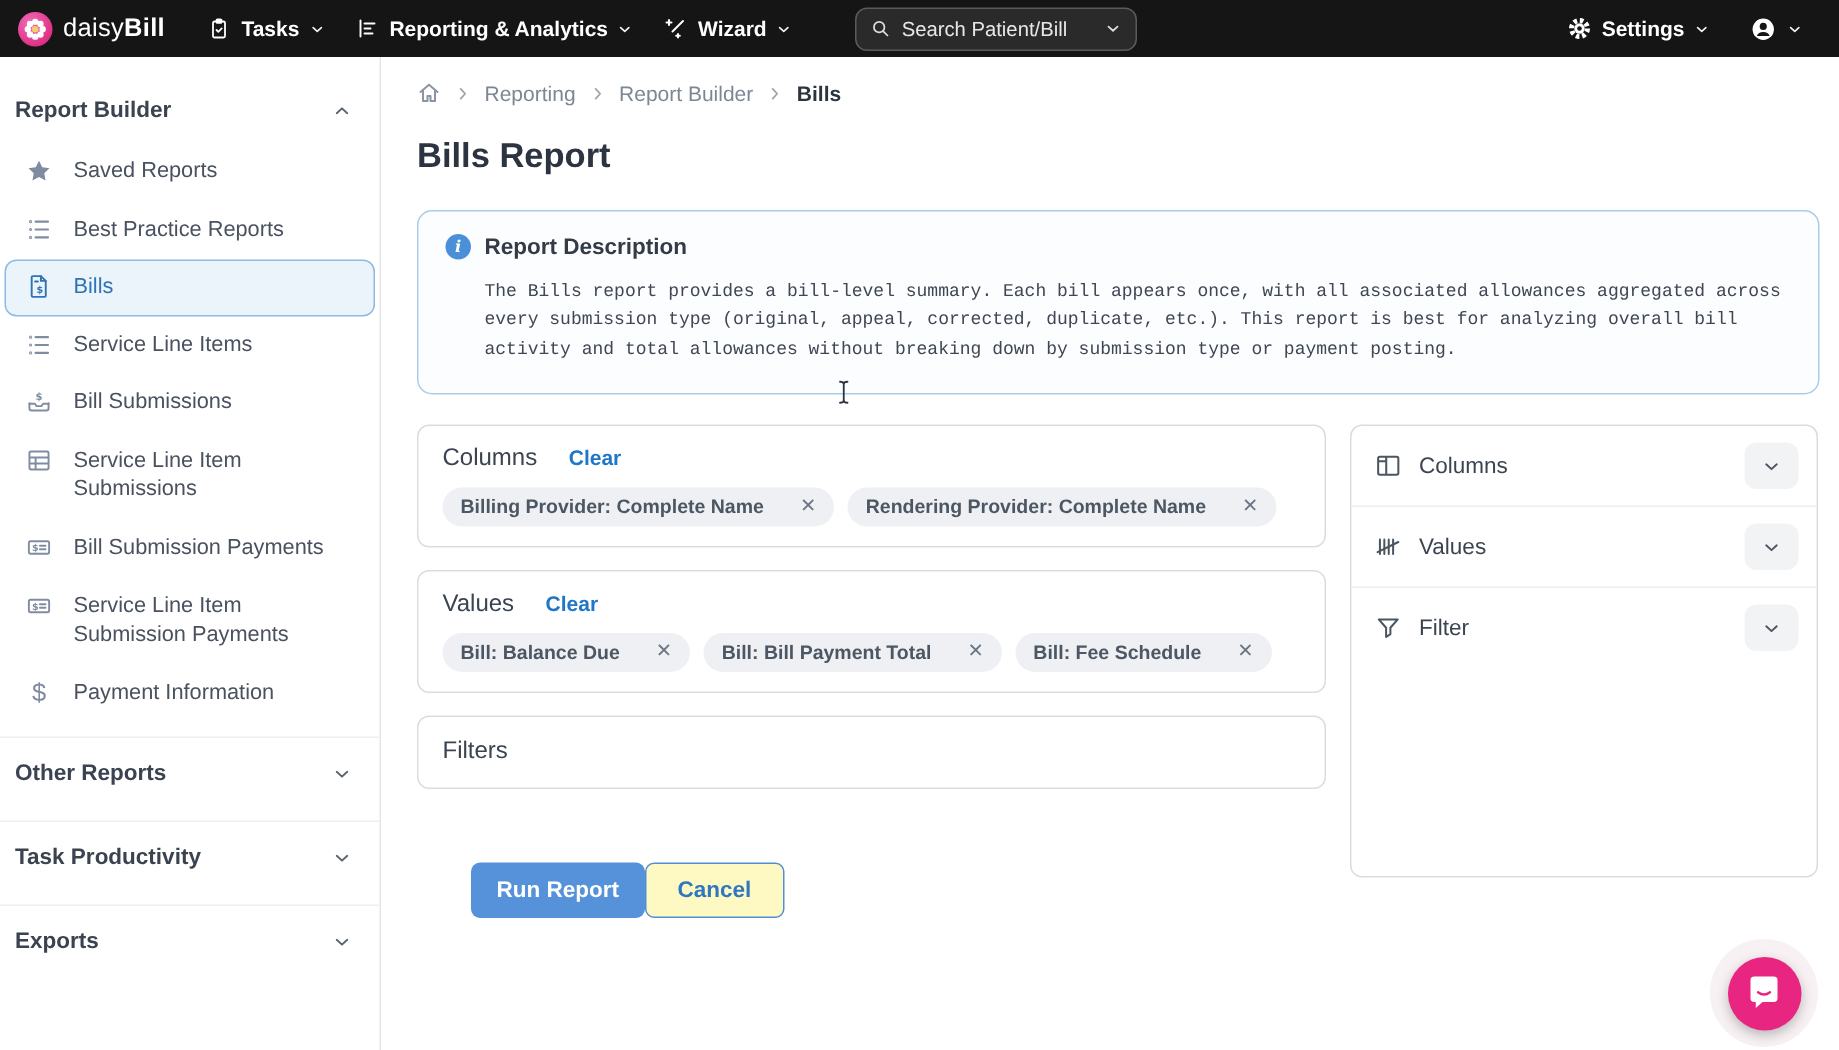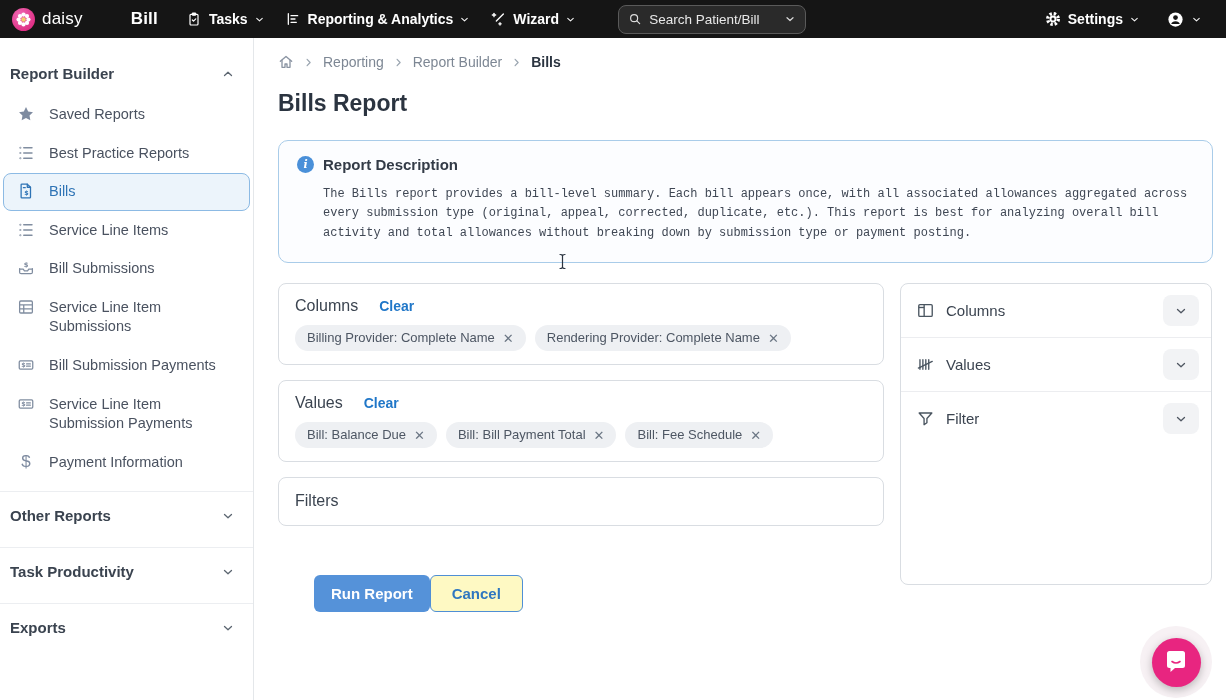--- a/index.html
+++ b/index.html
@@ -4,21 +4,21 @@
 <style>
   * { margin:0; padding:0; box-sizing:border-box; }
   html,body { width:1226px; height:700px; overflow:hidden; }
   body { font-family:"Liberation Sans","DejaVu Sans",sans-serif; background:#fff; color:#3b4450; position:relative; }
 
   
   .topnav { height:38px; background:#151515; display:flex; align-items:center; padding:0 14px 0 12px; color:#fff; }
   .brand { display:flex; align-items:center; gap:7px; margin-right:18px; cursor:pointer; }
   .brand-mark { width:23px; height:23px; border-radius:50%; background:radial-gradient(circle at 35% 30%, #f06ab4, #d81b74); display:flex; align-items:center; justify-content:center; }
   .brand-name { font-size:17px; letter-spacing:.2px; color:#fff; font-weight:300; }
-  .brand-name b { font-weight:700;margin-left:48px; }
+  .brand-name b { font-weight:700; }
   .nav-item { display:flex; align-items:center; gap:7px; font-size:14px; font-weight:700; padding:0 10px; height:54px; cursor:pointer; white-space:nowrap; }
   .nav-item svg { flex:0 0 auto; }
   .nav-caret { margin-left:-1px; opacity:.95; }
   .nav-search { margin-left:32px; width:188px; height:29px; background:#2a2a2a; border:1px solid #5a5a5a; border-radius:8px; display:flex; align-items:center; padding:0 9px; gap:7px; cursor:text; }
   .nav-search span { flex:1; font-size:13.5px; color:#e8e8e8; }
   .nav-right { margin-left:auto; display:flex; align-items:center; gap:6px; }
 
   
   .shell { display:flex; height:662px; }
   .sidebar { width:254px; border-right:1px solid #e4e7ea; background:#fff; padding-top:14px; flex:0 0 auto; }
@@ -43,21 +43,21 @@
   .desc-title { font-size:15px; font-weight:700; color:#333b47; }
   .desc-body { margin:12px 12px 0 26px; font-size:12px; line-height:1.62; color:#3f4754; width:880px;font-family:Liberation Mono, monospace; }
 
   .builder-row { display:flex; gap:16px; margin-top:20px; align-items:flex-start; }
   .builder-left { width:606px; display:flex; flex-direction:column; gap:15px; }
   .card { background:#fff; border:1px solid #d9dde2; border-radius:8px; padding:13px 16px; }
   .card-head { display:flex; align-items:baseline; gap:21px; }
   .card-label { font-size:16px; color:#3b4450; }
   .clear-link { font-size:14px; font-weight:700; color:#2077c8; cursor:pointer; }
   .chip-row { display:flex; gap:9px; margin-top:10px; flex-wrap:wrap; }
-  .chip { background:#eef0f3; border-radius:14px; padding:5px 12px 6px; font-size:13px; color:#4d5663; display:flex; align-items:flex-end; gap:8px; cursor:default; }
+  .chip { background:#eef0f3; border-radius:14px; padding:5px 12px 6px; font-size:13px; color:#4d5663; display:flex; align-items:flex-start; gap:24px; cursor:default;font-weight:bold; }
   .chip .x { color:#6b7684; font-size:13px; cursor:pointer; line-height:1; }
   .filters-card { padding:14px 16px 15px; }
 
   .actions { display:flex; margin-top:34px; margin-left:24px;padding-left:12px; }
   .btn-primary { background:#5592d9; color:#fff; border:none; border-radius:6px; font-size:15px; font-weight:700; padding:10px 17px; cursor:pointer; font-family:inherit; }
   .btn-secondary { background:#fef9c3; color:#2f77c0; border:1px solid #4f8fd5; border-radius:6px; font-size:15px; font-weight:700; padding:9px 21px; cursor:pointer; font-family:inherit; }
 
   .right-panel { width:312px; border:1px solid #d9dde2; border-radius:8px; background:#fff; min-height:302px; }
   .rp-row { display:flex; align-items:center; padding:11px 12px 11px 15px; border-bottom:1px solid #ecedf0; }
   .rp-row:last-child { border-bottom:none; }

